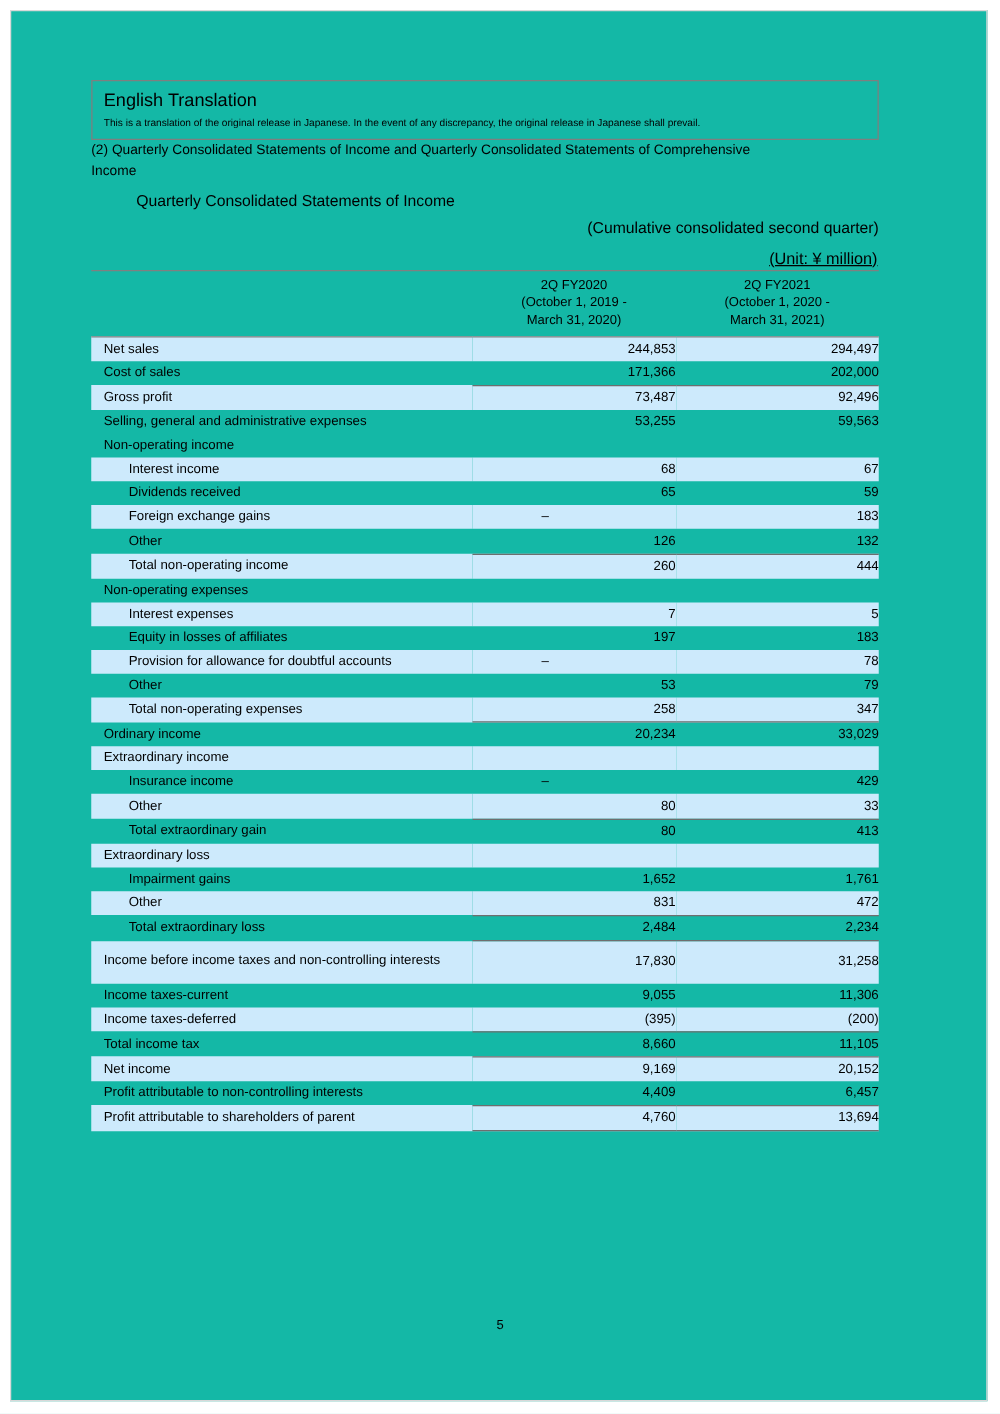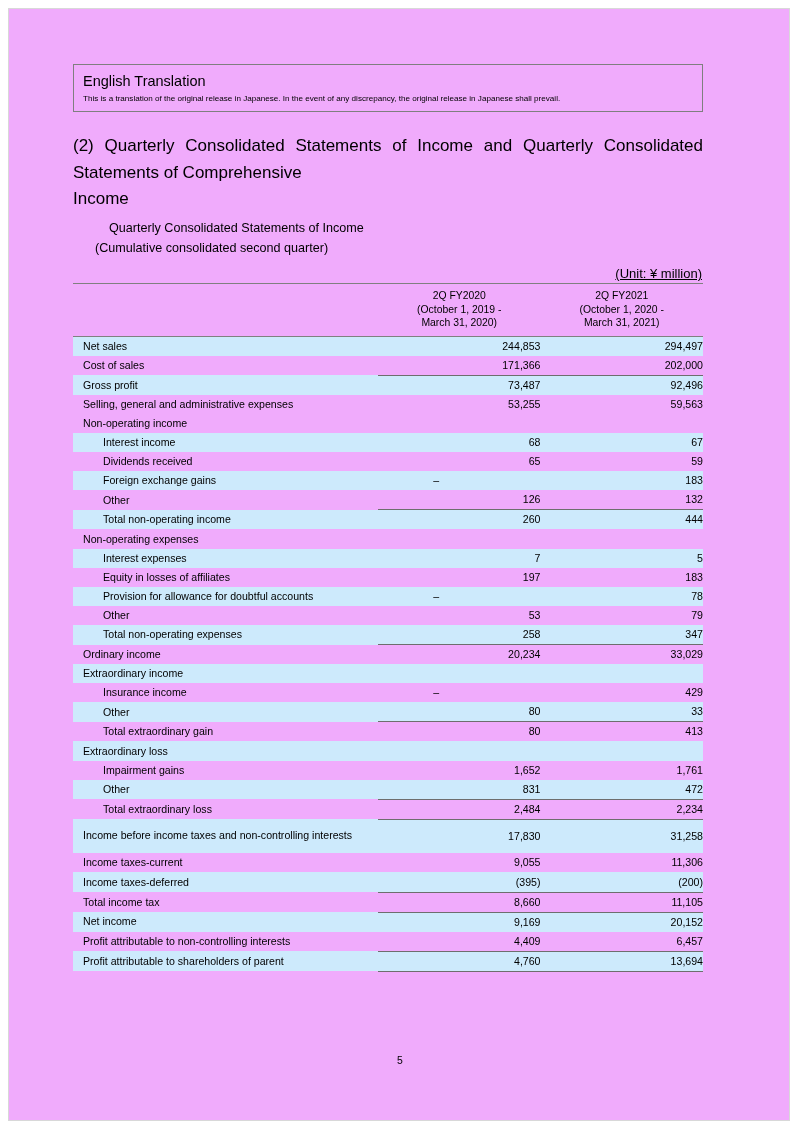--- a/index.html
+++ b/index.html
@@ -16,21 +16,21 @@
     overflow: hidden;
   }
   .page {
     position: absolute;
     left: 8px;
     top: 8px;
     width: 782px;
     height: 1113px;
     border: 1px solid #d8d8d8;
     box-sizing: border-box;
-    background: #f0abfc;
+    background: #14b8a6;
   }
   .content {
     position: absolute;
     left: 64px;
     top: 55px;
     width: 630px;
   }
 
   
   .notice-box {
@@ -44,40 +44,41 @@
     line-height: 1.25;
     margin-bottom: 4px;
   }
   .notice-sub {
     font-size: 8.1px;
     line-height: 1.3;
   }
 
   
   .sec-heading {
-    font-size: 17px;
+    font-size: 11px;
     line-height: 1.58;
-    margin-top: 21px;
+    margin-top: 0;
     text-align: justify;
     text-justify: inter-word;
   }
   .sec-heading > span.lastline {
     display: block;
     text-align: left;
   }
   .sub-heading {
     font-size: 12.6px;
     line-height: 1.6;
     margin-top: 5px;
     padding-left: 36px;
   }
   .sub-heading2 {
     font-size: 12.6px;
     line-height: 1.6;
     padding-left: 22px;
+    text-align: right;
   }
 
   .unit-line {
     font-size: 13px;
     text-align: right;
     margin-top: 7px;
     padding-right: 1px;
     text-decoration: underline;
   }
 

